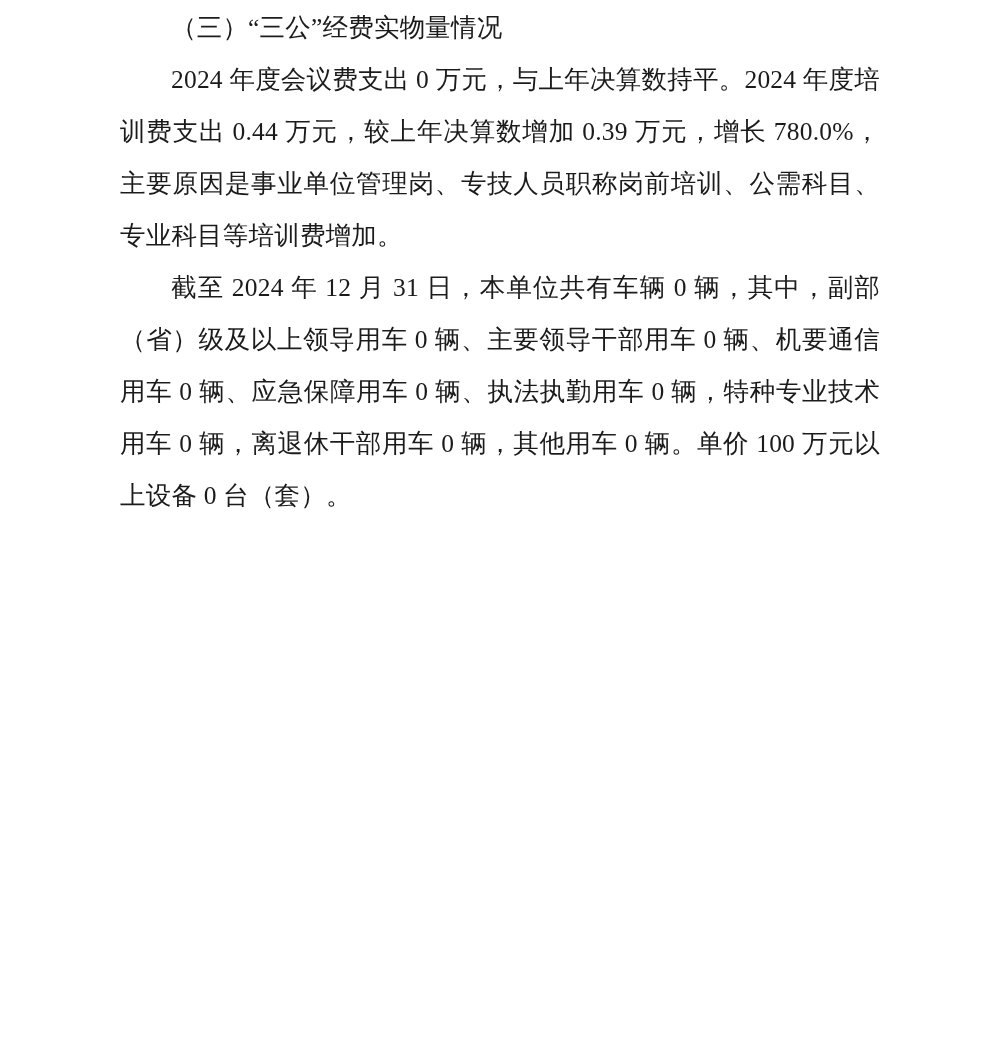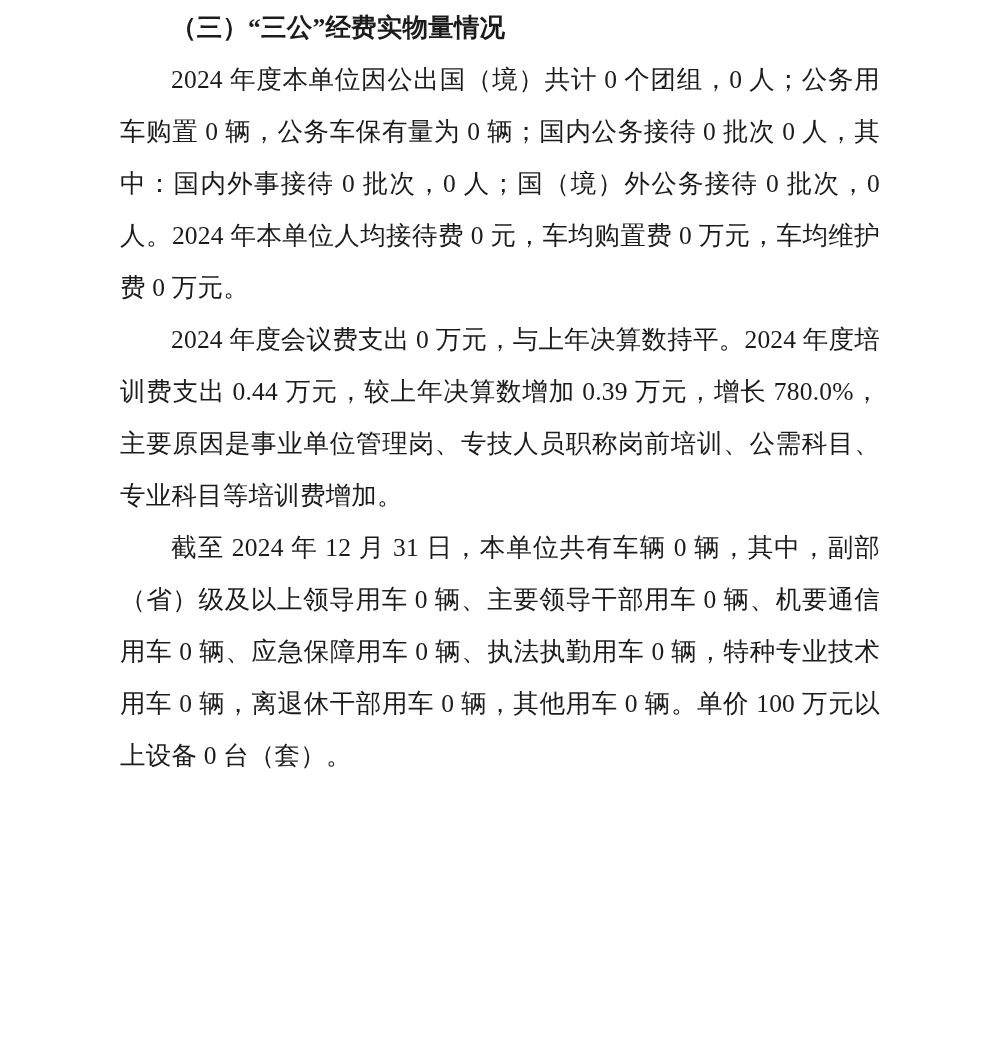--- a/index.html
+++ b/index.html
@@ -31,35 +31,33 @@
     text-align: justify;
     text-justify: inter-ideograph;
     letter-spacing: 0.2px;
   }
   .heading {
     font-weight: bold;
     text-indent: 2em;
   }
   .sub-heading {
     text-indent: 2em;
-    font-weight: bold;
   }
   .body-text {
     text-indent: 2em;
   }
 </style>
 </head>
 <body>
 
 <div class="page">
   <div class="doc-body">
 
     <p class="sub-heading">（三）“三公”经费实物量情况</p>
 
-    <p class="body-text">2024 年度本单位因公出国（境）共计 0 个团组，0 人；公务用车购置 0 辆，公务车保有量为 0 辆；国内公务接待 0 批次 0 人，其中：国内外事接待 0 批次，0 人；国（境）外公务接待 0 批次，0 人。2024 年本单位人均接待费 0 元，车均购置费 0 万元，车均维护费 0 万元。</p>
 
 
 
     <p class="body-text">2024 年度会议费支出 0 万元，与上年决算数持平。2024 年度培训费支出 0.44 万元，较上年决算数增加 0.39 万元，增长 780.0%，主要原因是事业单位管理岗、专技人员职称岗前培训、公需科目、专业科目等培训费增加。</p>
 
 
 
 
     <p class="body-text">截至 2024 年 12 月 31 日，本单位共有车辆 0 辆，其中，副部（省）级及以上领导用车 0 辆、主要领导干部用车 0 辆、机要通信用车 0 辆、应急保障用车 0 辆、执法执勤用车 0 辆，特种专业技术用车 0 辆，离退休干部用车 0 辆，其他用车 0 辆。单价 100 万元以上设备 0 台（套）。</p>
 

